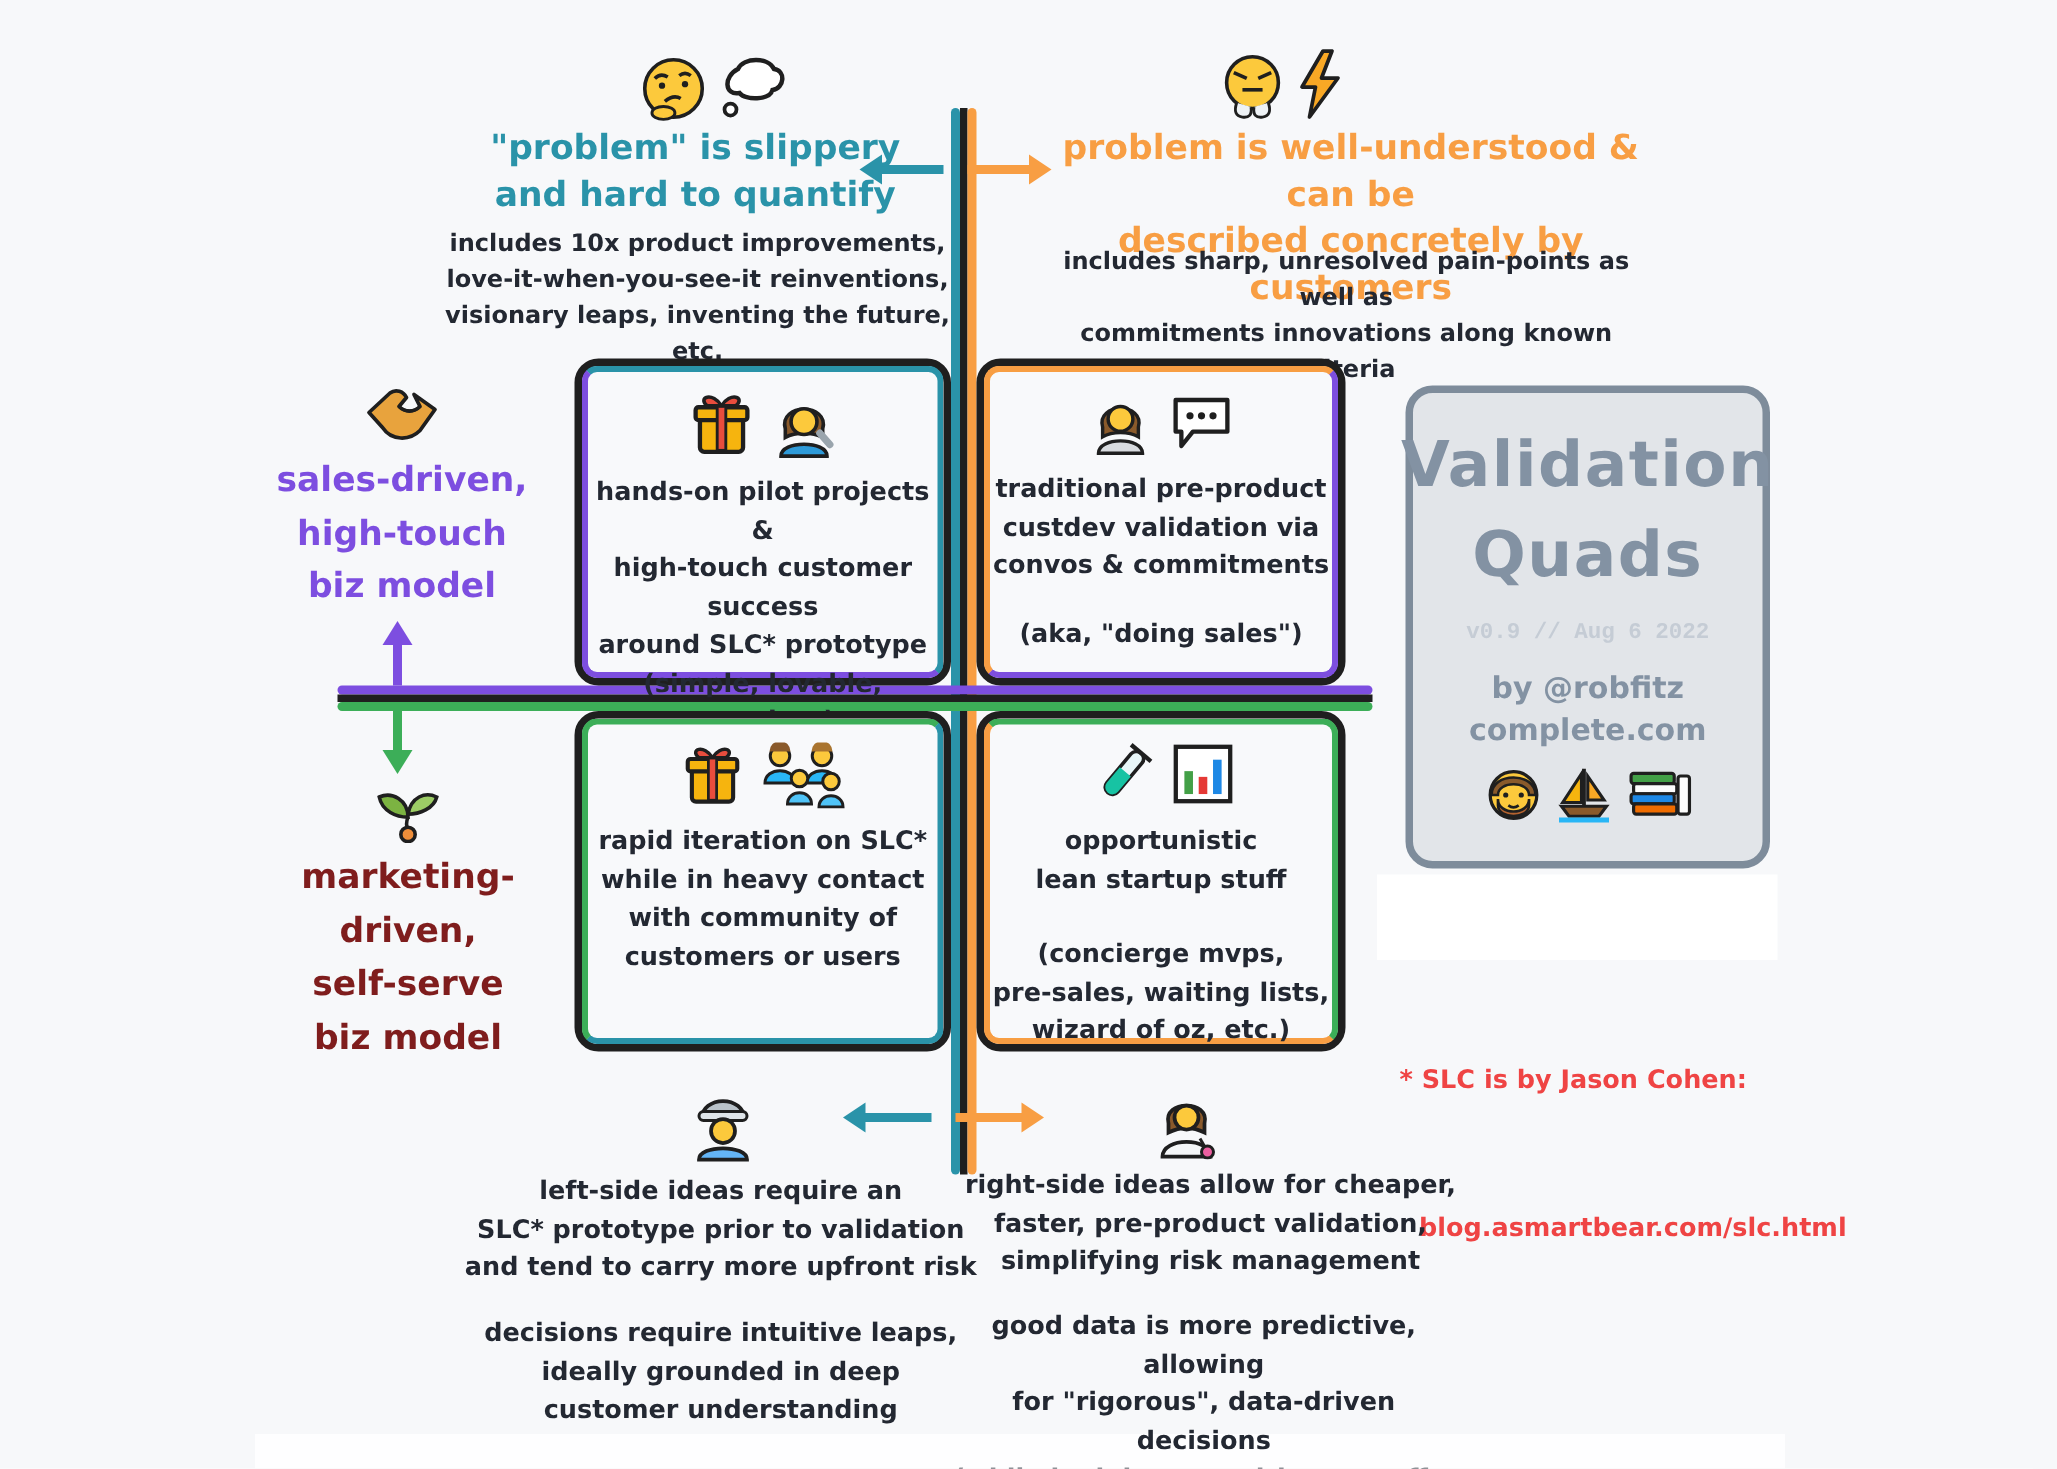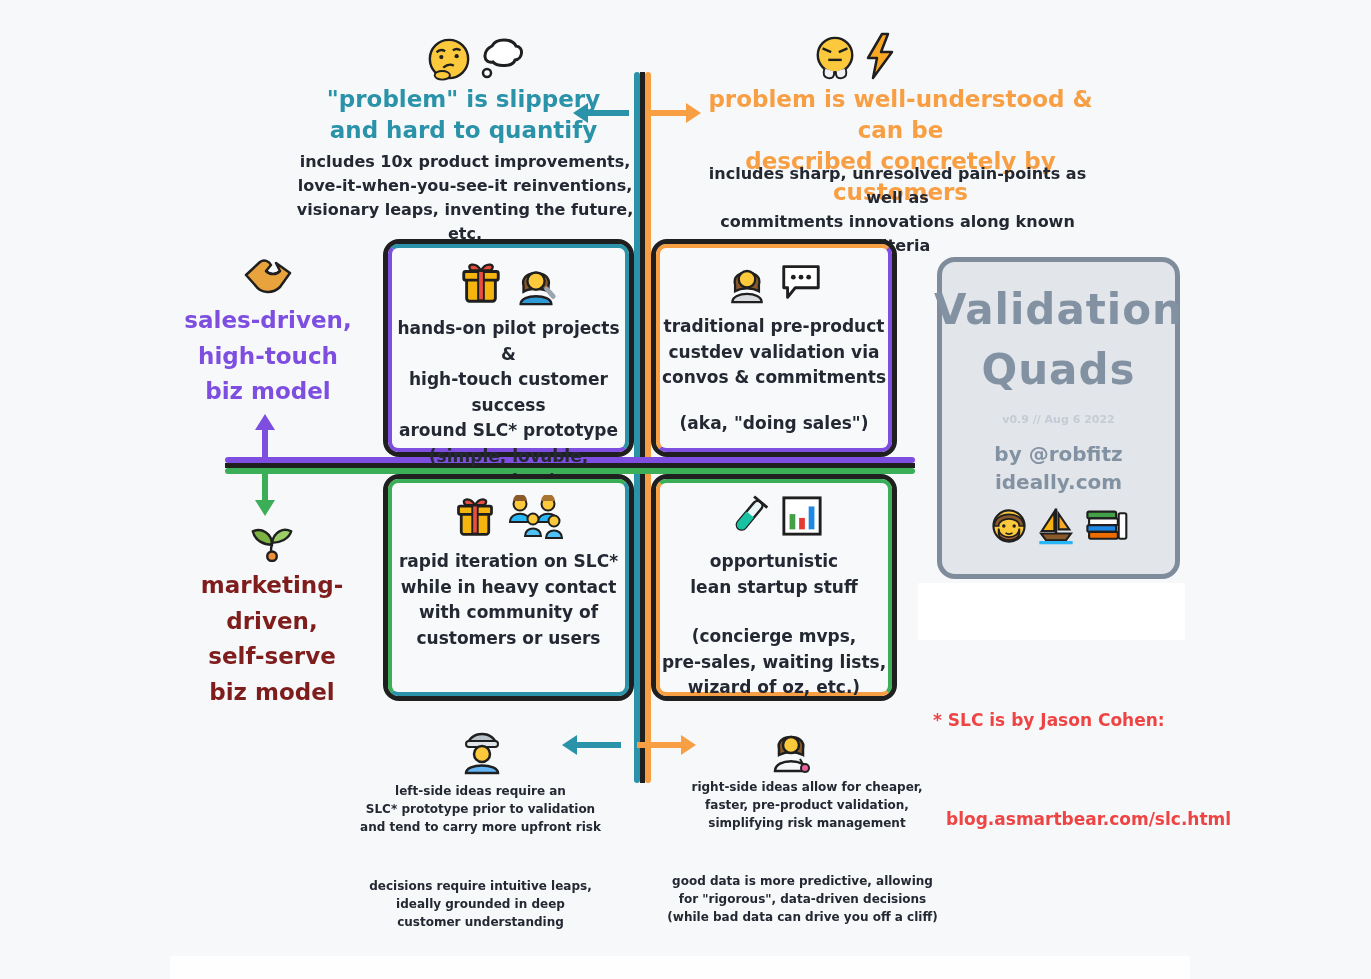--- a/index.html
+++ b/index.html
@@ -41,31 +41,31 @@
   
   .side-label{position:absolute; display:flex; flex-direction:column; align-items:center; gap:6px; text-align:center;}
   .side-label .lbl{font-size:23px; line-height:1.55; white-space:pre-line;}
   .purple{color:#7d4ee0;} .green{color:#7f1d1d;}
 
   
   .card{left:937px; top:257px; width:243px; height:322px; box-sizing:border-box;
     background:#e2e5e9; border:5px solid #7e8c9b; border-radius:18px;
     display:flex; flex-direction:column; align-items:center; padding-top:18px;}
   .card-title{font-size:42px; line-height:1.42; color:#8392a3; text-align:center; white-space:pre-line; letter-spacing:1px;}
-  .card-version{margin-top:14px; font-size:11px; color:#c5ccd5;}
+  .card-version{margin-top:14px; font-size:15px; color:#c5ccd5;font-family:Liberation Mono, monospace;}
   .card-byline{margin-top:14px; font-size:20px; line-height:1.4; color:#8392a3; text-align:center; white-space:pre-line;}
   .card-icons{margin-top:10px; display:flex; gap:8px; align-items:center;}
 
   .foot{left:933px; top:682px; width:280px; font-size:17px; line-height:1.5; color:#ef4444; text-align:left;}
   .foot .l2{margin-left:13px;margin-top:48px;}
 
   .white-patch{left:918px; top:583px; width:267px; height:57px; background:#ffffff;}
   .white-strip{left:170px; top:956px; width:1020px; height:23px; background:#ffffff; opacity:.85;}
 
-  .bottom-text{font-size:12px; line-height:1.5;}
+  .bottom-text{font-size:17px; line-height:1.5;}
 </style>
 </head>
 <body>
 
 <div id="canvas">
 
   <div class="abs vaxis">
     <div class="s1"></div>
     <div class="s2"></div>
     <div class="s3"></div>
@@ -260,21 +260,21 @@
   </div>
 
   <div class="abs white-patch"></div>
   <div class="abs white-strip"></div>
 
   <div class="abs card">
     <div class="card-title">Validation
 Quads</div>
     <div class="card-version">v0.9 // Aug 6 2022</div>
     <div class="card-byline">by @robfitz
-ideally.com</div>
+complete.com</div>
     <div class="card-icons">
       <svg width="38" height="38" viewBox="0 0 44 44">
         <circle cx="22" cy="22" r="18" fill="#fcc93c" stroke="#1f1f1f" stroke-width="2.5"></circle>
         <path d="M5 22 C5 4 39 4 39 22 L34 22 C34 11 10 11 10 22 Z" fill="#8a5a2b" stroke="#1f1f1f" stroke-width="2"></path>
         <path d="M10 25 C10 38 34 38 34 25 L34 30 C34 41 10 41 10 30 Z" fill="#b3622f" stroke="#1f1f1f" stroke-width="2"></path>
         <circle cx="16" cy="22" r="2" fill="#1f1f1f"></circle>
         <circle cx="28" cy="22" r="2" fill="#1f1f1f"></circle>
         <path d="M18 30 q4 3 8 0" stroke="#1f1f1f" stroke-width="2" fill="none"></path>
       </svg>
       <svg width="40" height="40" viewBox="0 0 48 48">

